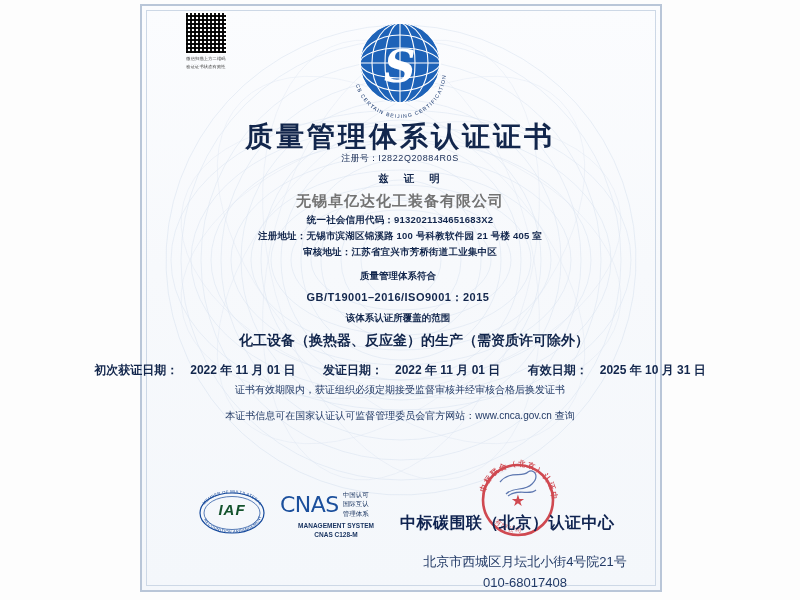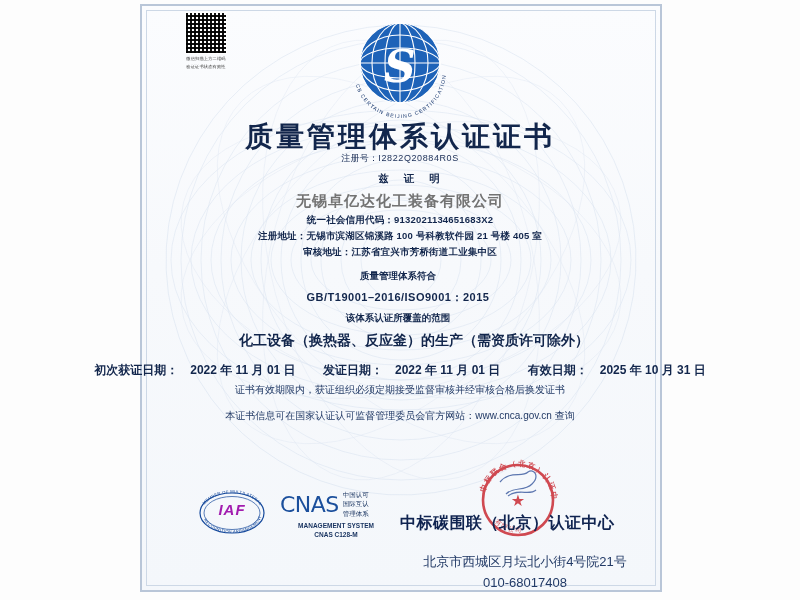--- a/index.html
+++ b/index.html
@@ -200,21 +200,21 @@
   .iaf .ring {
     position: relative;
     width: 72px; height: 46px;
   }
   .iaf .iaf-text {
     position: absolute;
     left: 0; right: 0; top: 13px;
     font-size: 15px;
     font-weight: bold;
     font-style: italic;
-    color: #a21caf;
+    color: #14532d;
     letter-spacing: 1px;
   }
   .iaf svg { position: absolute; left:0; top:0; }
   .cnas {
     position: absolute;
     left: 84px; top: 2px;
     width: 112px;
   }
   .cnas-top { display: flex; align-items: center; }
   .cnas-mark {

